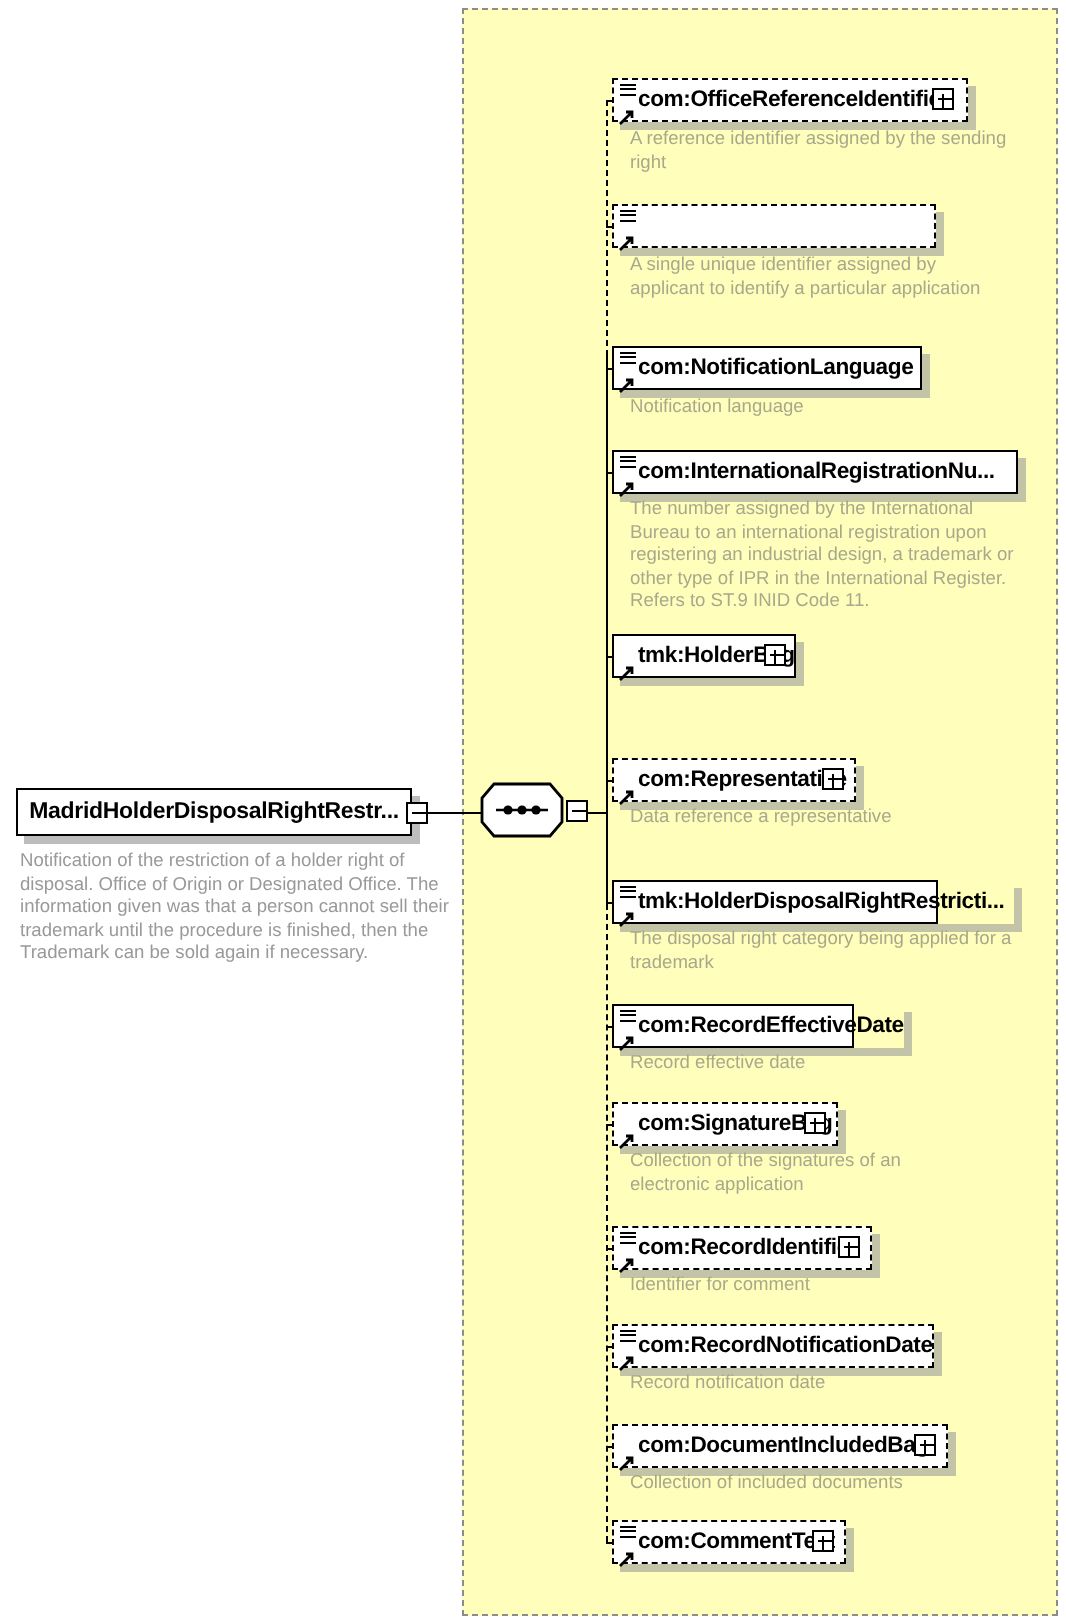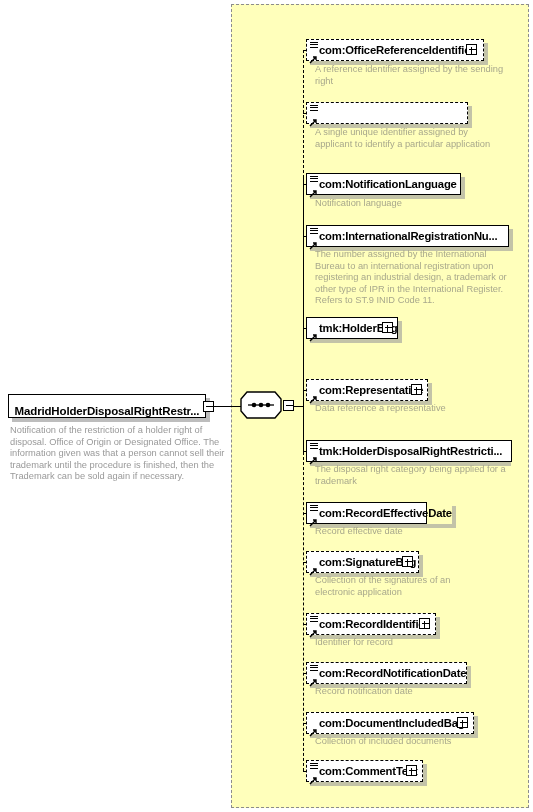--- a/index.html
+++ b/index.html
@@ -40,21 +40,21 @@
     left: 8px; top: 394px;
     width: 210px; height: 24px;
   }
   .rootbox {
     position: absolute;
     left: 0; top: 0;
     width: 198px; height: 24px;
     background: #ffffff;
     border: 1.5px solid #000000;
     display: flex;
-    align-items: flex-end;
+    align-items: center;
     justify-content: center;
   }
   .rootbox .rlabel {
     font-size: 11.5px;
     font-weight: bold;
     color: #000000;
     white-space: nowrap;
     letter-spacing: -0.15px;
   }
   .rootshadow {
@@ -366,21 +366,21 @@
     <div class="node-expander" style="left:105px;">
       <span class="hbar"></span>
       <span class="vbar"></span>
     </div>
   </div>
   <div class="node-annotation" style="left:315px; top:403px; width:150px;">Data reference a representative</div>
 
   <div class="node" style="left:306px; top:440px; width:201px;">
     <div class="nodeshadow" style="width:201px;"></div>
     <div class="nodeshadow-r" style="left:201px;"></div>
-    <div class="nodebox required" style="width:206px;">
+    <div class="nodebox required" style="width:163px;">
       <span class="attr-icon">
           <i></i>
           <i></i>
           <i></i>
         </span>
       <span class="arrow-icon">
         <svg width="9" height="9" viewBox="0 0 9 9">
             <path d="M1 8 L7 2 M4 2 L7 2 L7 5" stroke="#000" stroke-width="1.4" fill="none"></path>
           </svg>
       </span>
@@ -440,21 +440,21 @@
             <path d="M1 8 L7 2 M4 2 L7 2 L7 5" stroke="#000" stroke-width="1.4" fill="none"></path>
           </svg>
       </span>
       <span class="nlabel">com:RecordIdentifier</span>
     </div>
     <div class="node-expander" style="left:113px;">
       <span class="hbar"></span>
       <span class="vbar"></span>
     </div>
   </div>
-  <div class="node-annotation" style="left:315px; top:637px; width:190px;">Identifier for record</div>
+  <div class="node-annotation" style="left:315px; top:637px; width:190px;">Identifier for comment</div>
 
   <div class="node" style="left:306px; top:662px; width:161px;padding-left:39px;">
     <div class="nodeshadow" style="width:161px;"></div>
     <div class="nodeshadow-r" style="left:161px;"></div>
     <div class="nodebox optional" style="width:161px;">
       <span class="attr-icon">
           <i></i>
           <i></i>
           <i></i>
         </span>

